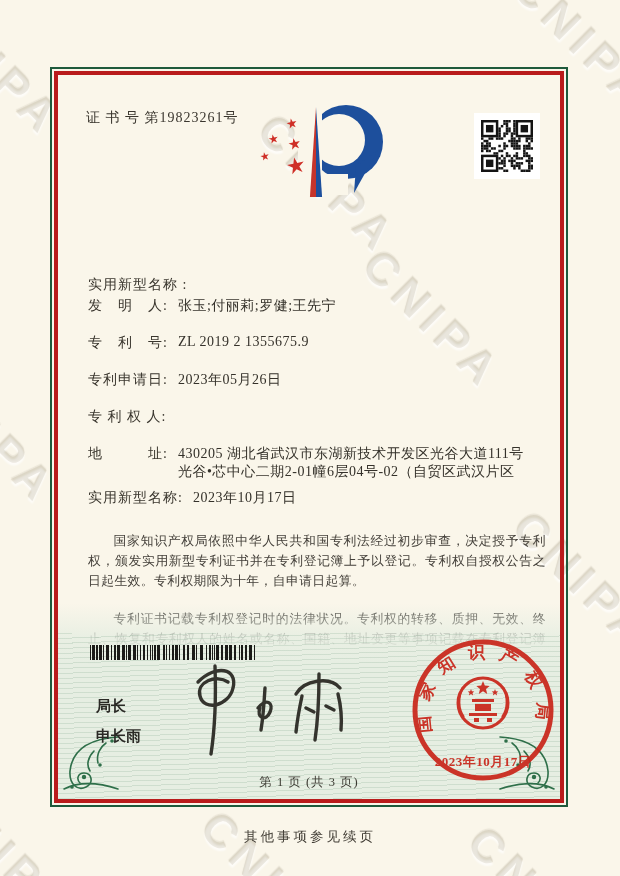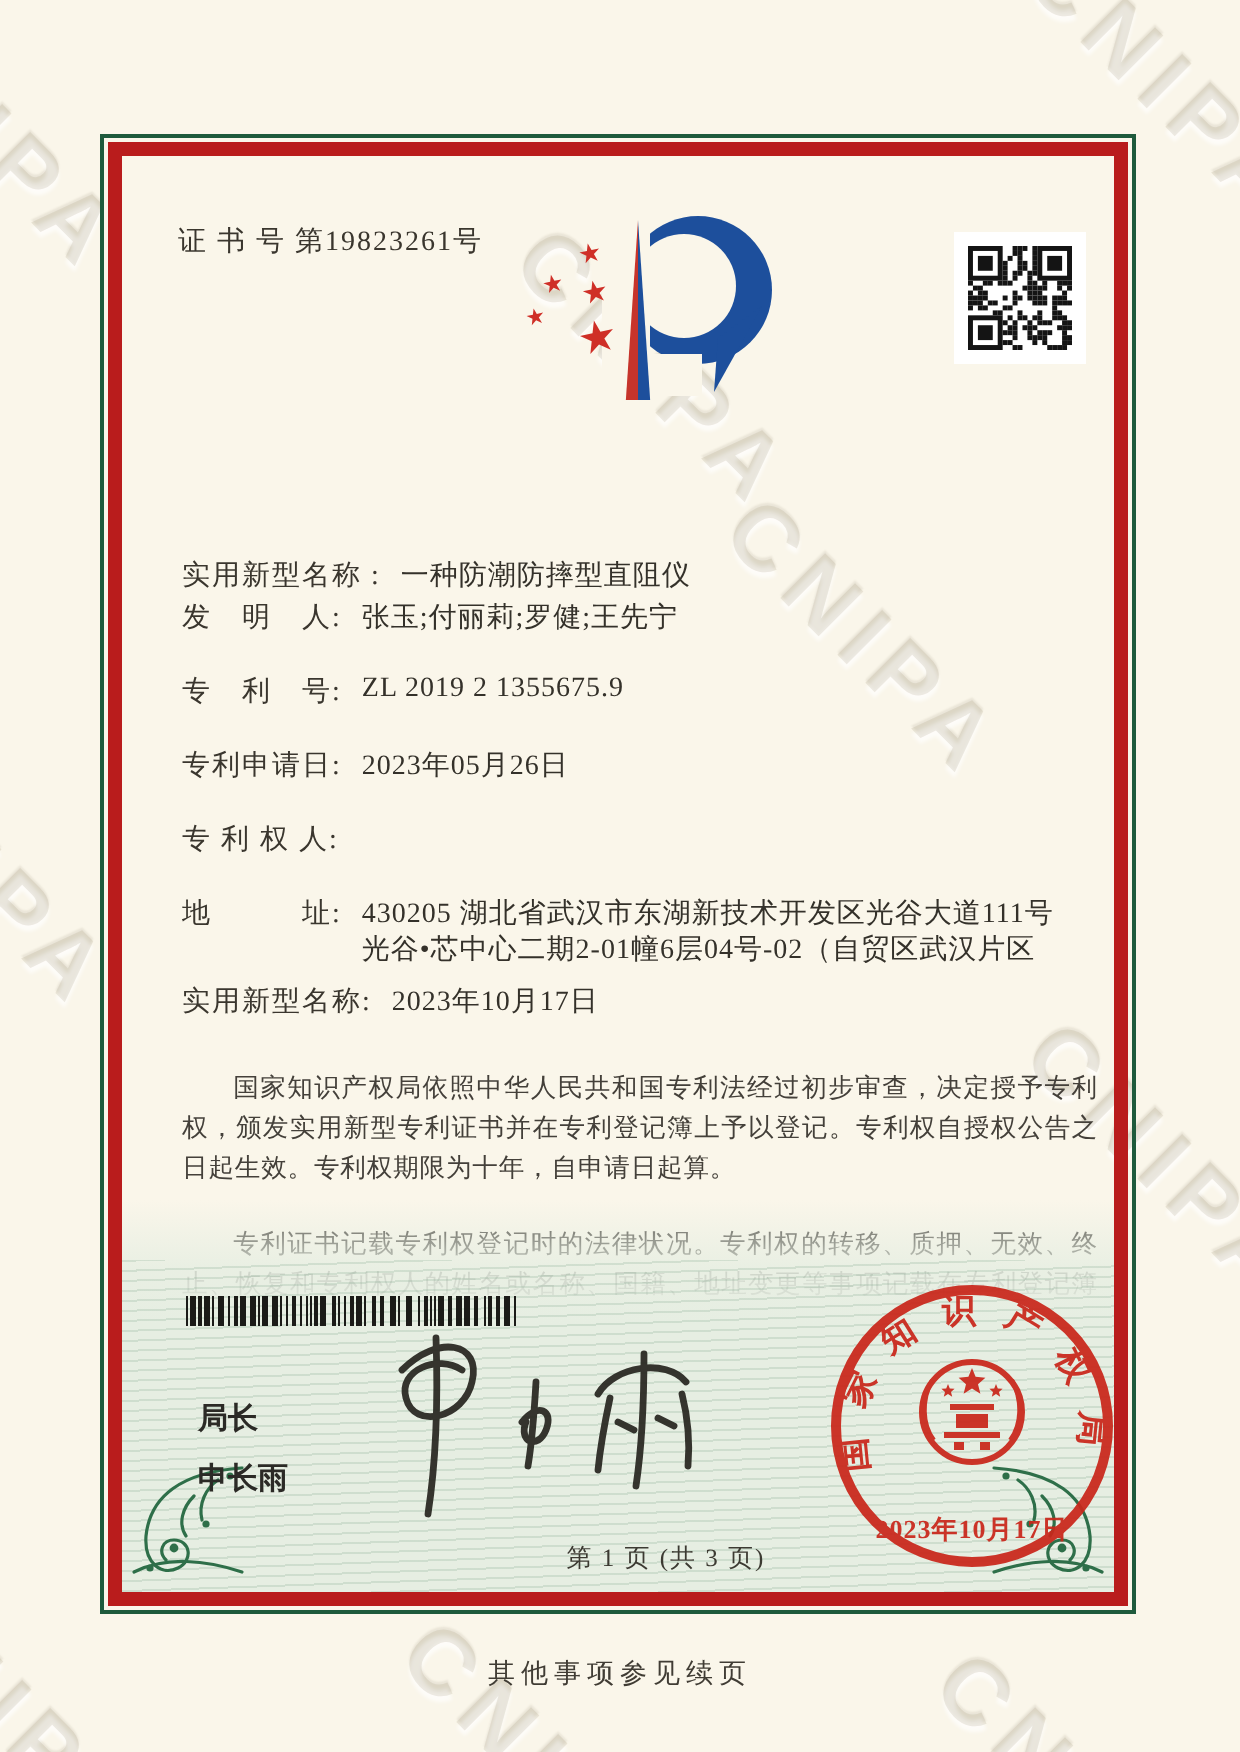--- a/index.html
+++ b/index.html
@@ -10,21 +10,21 @@
       font-weight:700;font-size:46px;letter-spacing:7px;
       color:rgba(138,126,96,0.15);
       text-shadow:2px 2px 2px rgba(255,255,255,0.7),-1px -1px 1px rgba(95,85,60,0.10);
       transform:rotate(45deg);transform-origin:left top;white-space:nowrap;z-index:0;}
   .w1{left:-50px;top:-15px;} .w2{left:540px;top:-40px;} .w3{left:285px;top:103px;}
   .w4{left:390px;top:238px;} .w5{left:540px;top:500px;} .w6{left:-55px;top:353px;}
   .w7{left:-40px;top:773px;} .w8{left:228px;top:800px;} .w9{left:495px;top:815px;}
   
   .frame{position:absolute;left:50px;top:67px;width:514px;height:736px;
          border:2px solid #1e5a3c;z-index:1;}
-  .frame-inner{position:absolute;inset:2px;border:7px solid #b91c1c;overflow:hidden;}
+  .frame-inner{position:absolute;inset:2px;border:4px solid #b91c1c;overflow:hidden;}
   
   .cert-no{position:absolute;left:28px;top:34px;font-size:14px;letter-spacing:1px;color:#3a362e;}
   .logo{position:absolute;left:190px;top:20px;width:170px;height:104px;}
   .logo .bowl{position:absolute;left:50px;top:5px;}
   .logo .spike{position:absolute;left:60px;top:12px;width:16px;height:90px;
                background:linear-gradient(90deg,#c6342b 50%,#1d4f9c 50%);
                clip-path:polygon(50% 0%,12% 100%,88% 100%);}
   .logo .star{position:absolute;color:#cf2f27;line-height:1;transform:rotate(-12deg);}
   .qr-wrap{position:absolute;left:416px;top:38px;width:66px;height:66px;background:#fff;
            display:flex;align-items:center;justify-content:center;}
@@ -58,21 +58,21 @@
             font-family:"Liberation Sans","DejaVu Sans",sans-serif;color:#2b2a26;}
   .sig-script{position:absolute;left:100px;top:585px;}
   
   .seal{position:absolute;left:350px;top:562px;width:150px;height:150px;z-index:3;opacity:0.93;}
   .seal-date{position:absolute;left:0;top:116px;width:100%;text-align:center;
              font-size:13px;font-weight:700;color:#c9271b;letter-spacing:0.5px;}
   
   .orn{position:absolute;bottom:4px;width:62px;height:64px;}
   .orn-l{left:2px;} .orn-r{right:2px;transform:scaleX(-1);}
   .page-no{position:absolute;left:0;bottom:8px;width:100%;text-align:center;
-           font-size:12.5px;color:#3c3a32;letter-spacing:1px;padding-left:24px;}
+           font-size:12.5px;color:#3c3a32;letter-spacing:1px;}
   .note{position:absolute;left:0;top:828px;width:100%;text-align:center;
         font-size:13.5px;color:#403c34;letter-spacing:3px;z-index:1;}
 </style>
 </head>
 <body>
 
 <div class="wm w1">CNIPA</div>
 <div class="wm w2">CNIPA</div>
 <div class="wm w3">CNIPA</div>
 <div class="wm w4">CNIPA</div>
@@ -259,21 +259,20 @@
           <rect x="0" y="33.6" width="16.8" height="16.8" fill="#141414"></rect>
           <rect x="2.4" y="36" width="12" height="12" fill="#fff"></rect>
           <rect x="4.8" y="38.4" width="7.199999999999999" height="7.199999999999999" fill="#141414"></rect>
         </svg>
   </div>
 
 
   <div class="rows">
     <div class="row r1">
       <span class="lbl">实用新型名称 :</span>
-      <span class="val">一种防潮防摔型直阻仪</span>
     </div>
     <div class="row r2">
       <span class="lbl">发　明　人:</span>
       <span class="val">张玉;付丽莉;罗健;王先宁</span>
     </div>
     <div class="row r3">
       <span class="lbl">专　利　号:</span>
       <span class="val">ZL 2019 2 1355675.9</span>
     </div>
     <div class="row r4">

